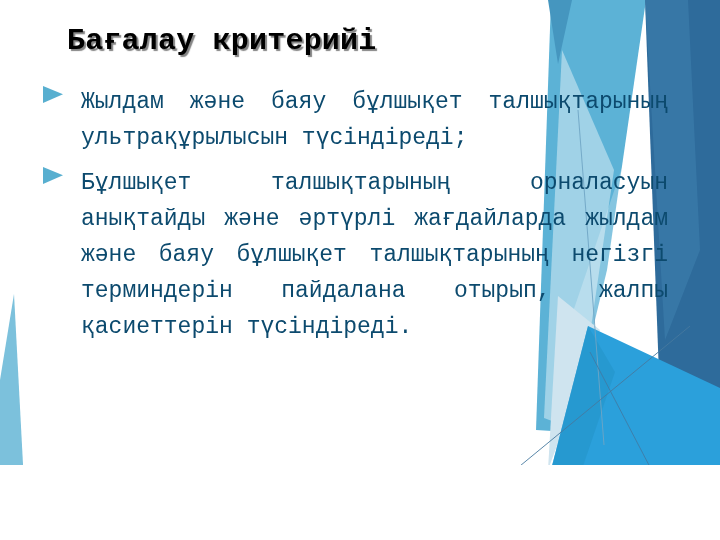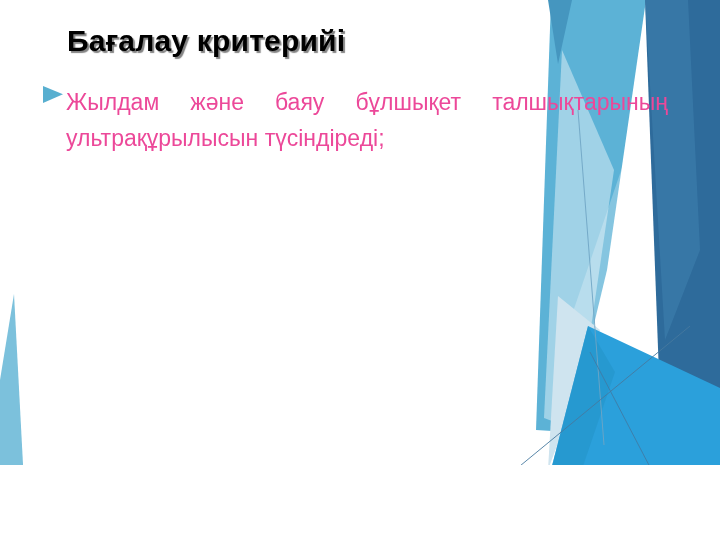--- a/index.html
+++ b/index.html
@@ -1,41 +1,41 @@
 <!DOCTYPE html>
 <html><head>
 <meta charset="utf-8">
 <style>
   html,body{margin:0;padding:0;}
   body{width:720px;height:540px;overflow:hidden;background:#ffffff;}
   .slide{
     position:relative;width:720px;height:465px;background:#ffffff;
-    font-family:Liberation Sans, sans-serif;overflow:hidden;
+    font-family:Liberation Mono, monospace;overflow:hidden;
   }
   .decor{position:absolute;top:0;left:0;width:720px;height:540px;z-index:0;}
   .content{position:relative;z-index:2;}
   .title{
     position:absolute;left:67px;top:24px;margin:0;
     font-size:30px;font-weight:bold;color:#000000;letter-spacing:.2px;
     text-shadow:2px 2px 1px rgba(110,110,110,.85);
     white-space:nowrap;
   }
   .bullet-list{
     position:absolute;left:43px;top:84px;width:625px;
     list-style:none;margin:0;padding:0;
   }
   .bullet-item{display:flex;align-items:flex-start;margin:0 0 9px 0;}
   .bullet-marker{
     flex:none;width:20px;height:17px;margin-top:2px;
     background:#58AFD0;
     clip-path:polygon(0 0,100% 48%,0 100%);
   }
   .bullet-text{
-    flex:1;margin-left:3px;width:598px;
-    font-size:23px;line-height:36px;color:#ec4899;
+    flex:1;margin-left:18px;width:598px;
+    font-size:23px;line-height:36px;color:#0c4a6e;
     text-align:justify;
   }
 </style>
 </head>
 <body>
 
 <div class="slide">
 
   <svg class="decor" viewBox="0 0 720 540" aria-hidden="true">
 
@@ -64,16 +64,20 @@
   </svg>
 
   <div class="content">
     <h1 class="title">Бағалау критерийі</h1>
 
     <ul class="bullet-list">
       <li class="bullet-item">
         <span class="bullet-marker"></span>
         <div class="bullet-text">Жылдам және баяу бұлшықет талшықтарының ультрақұрылысын түсіндіреді;</div>
       </li>
+      <li class="bullet-item">
+        <span class="bullet-marker"></span>
+        <div class="bullet-text">Бұлшықет талшықтарының орналасуын анықтайды және әртүрлі жағдайларда жылдам және баяу бұлшықет талшықтарының негізгі терминдерін пайдалана отырып, жалпы қасиеттерін түсіндіреді.</div>
+      </li>
     </ul>
   </div>
 
 </div>
 
 </body></html>

